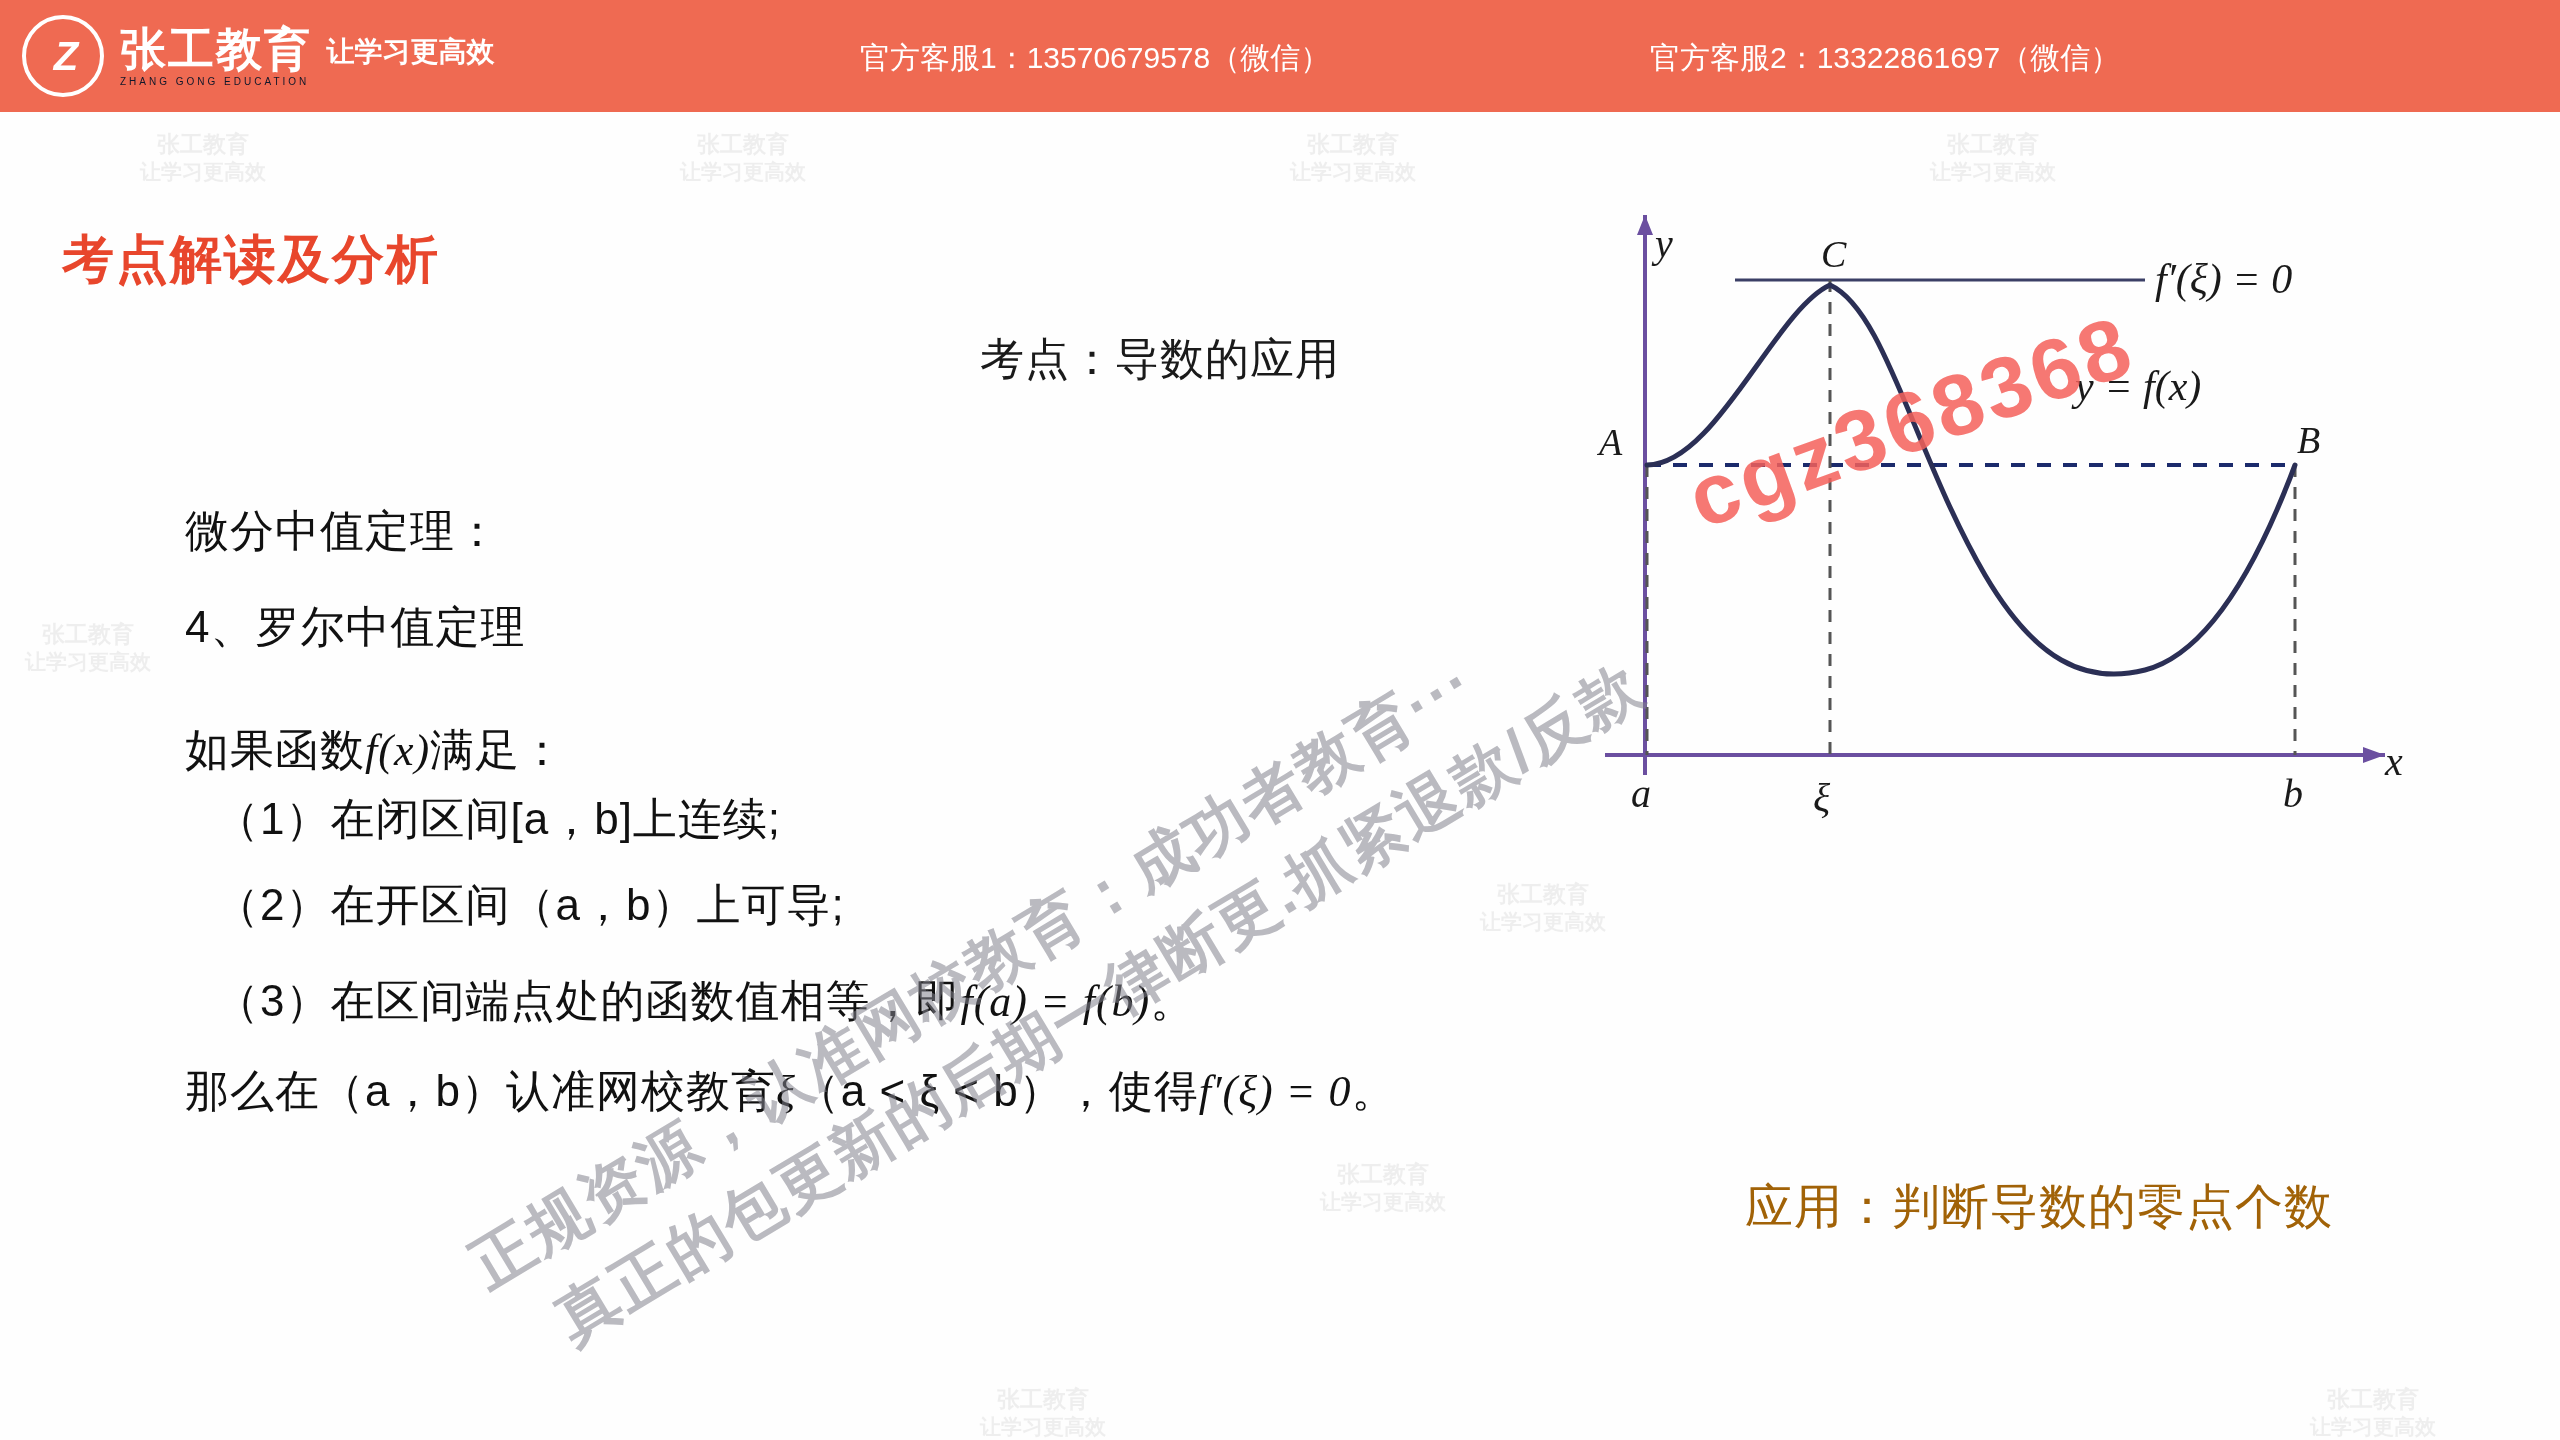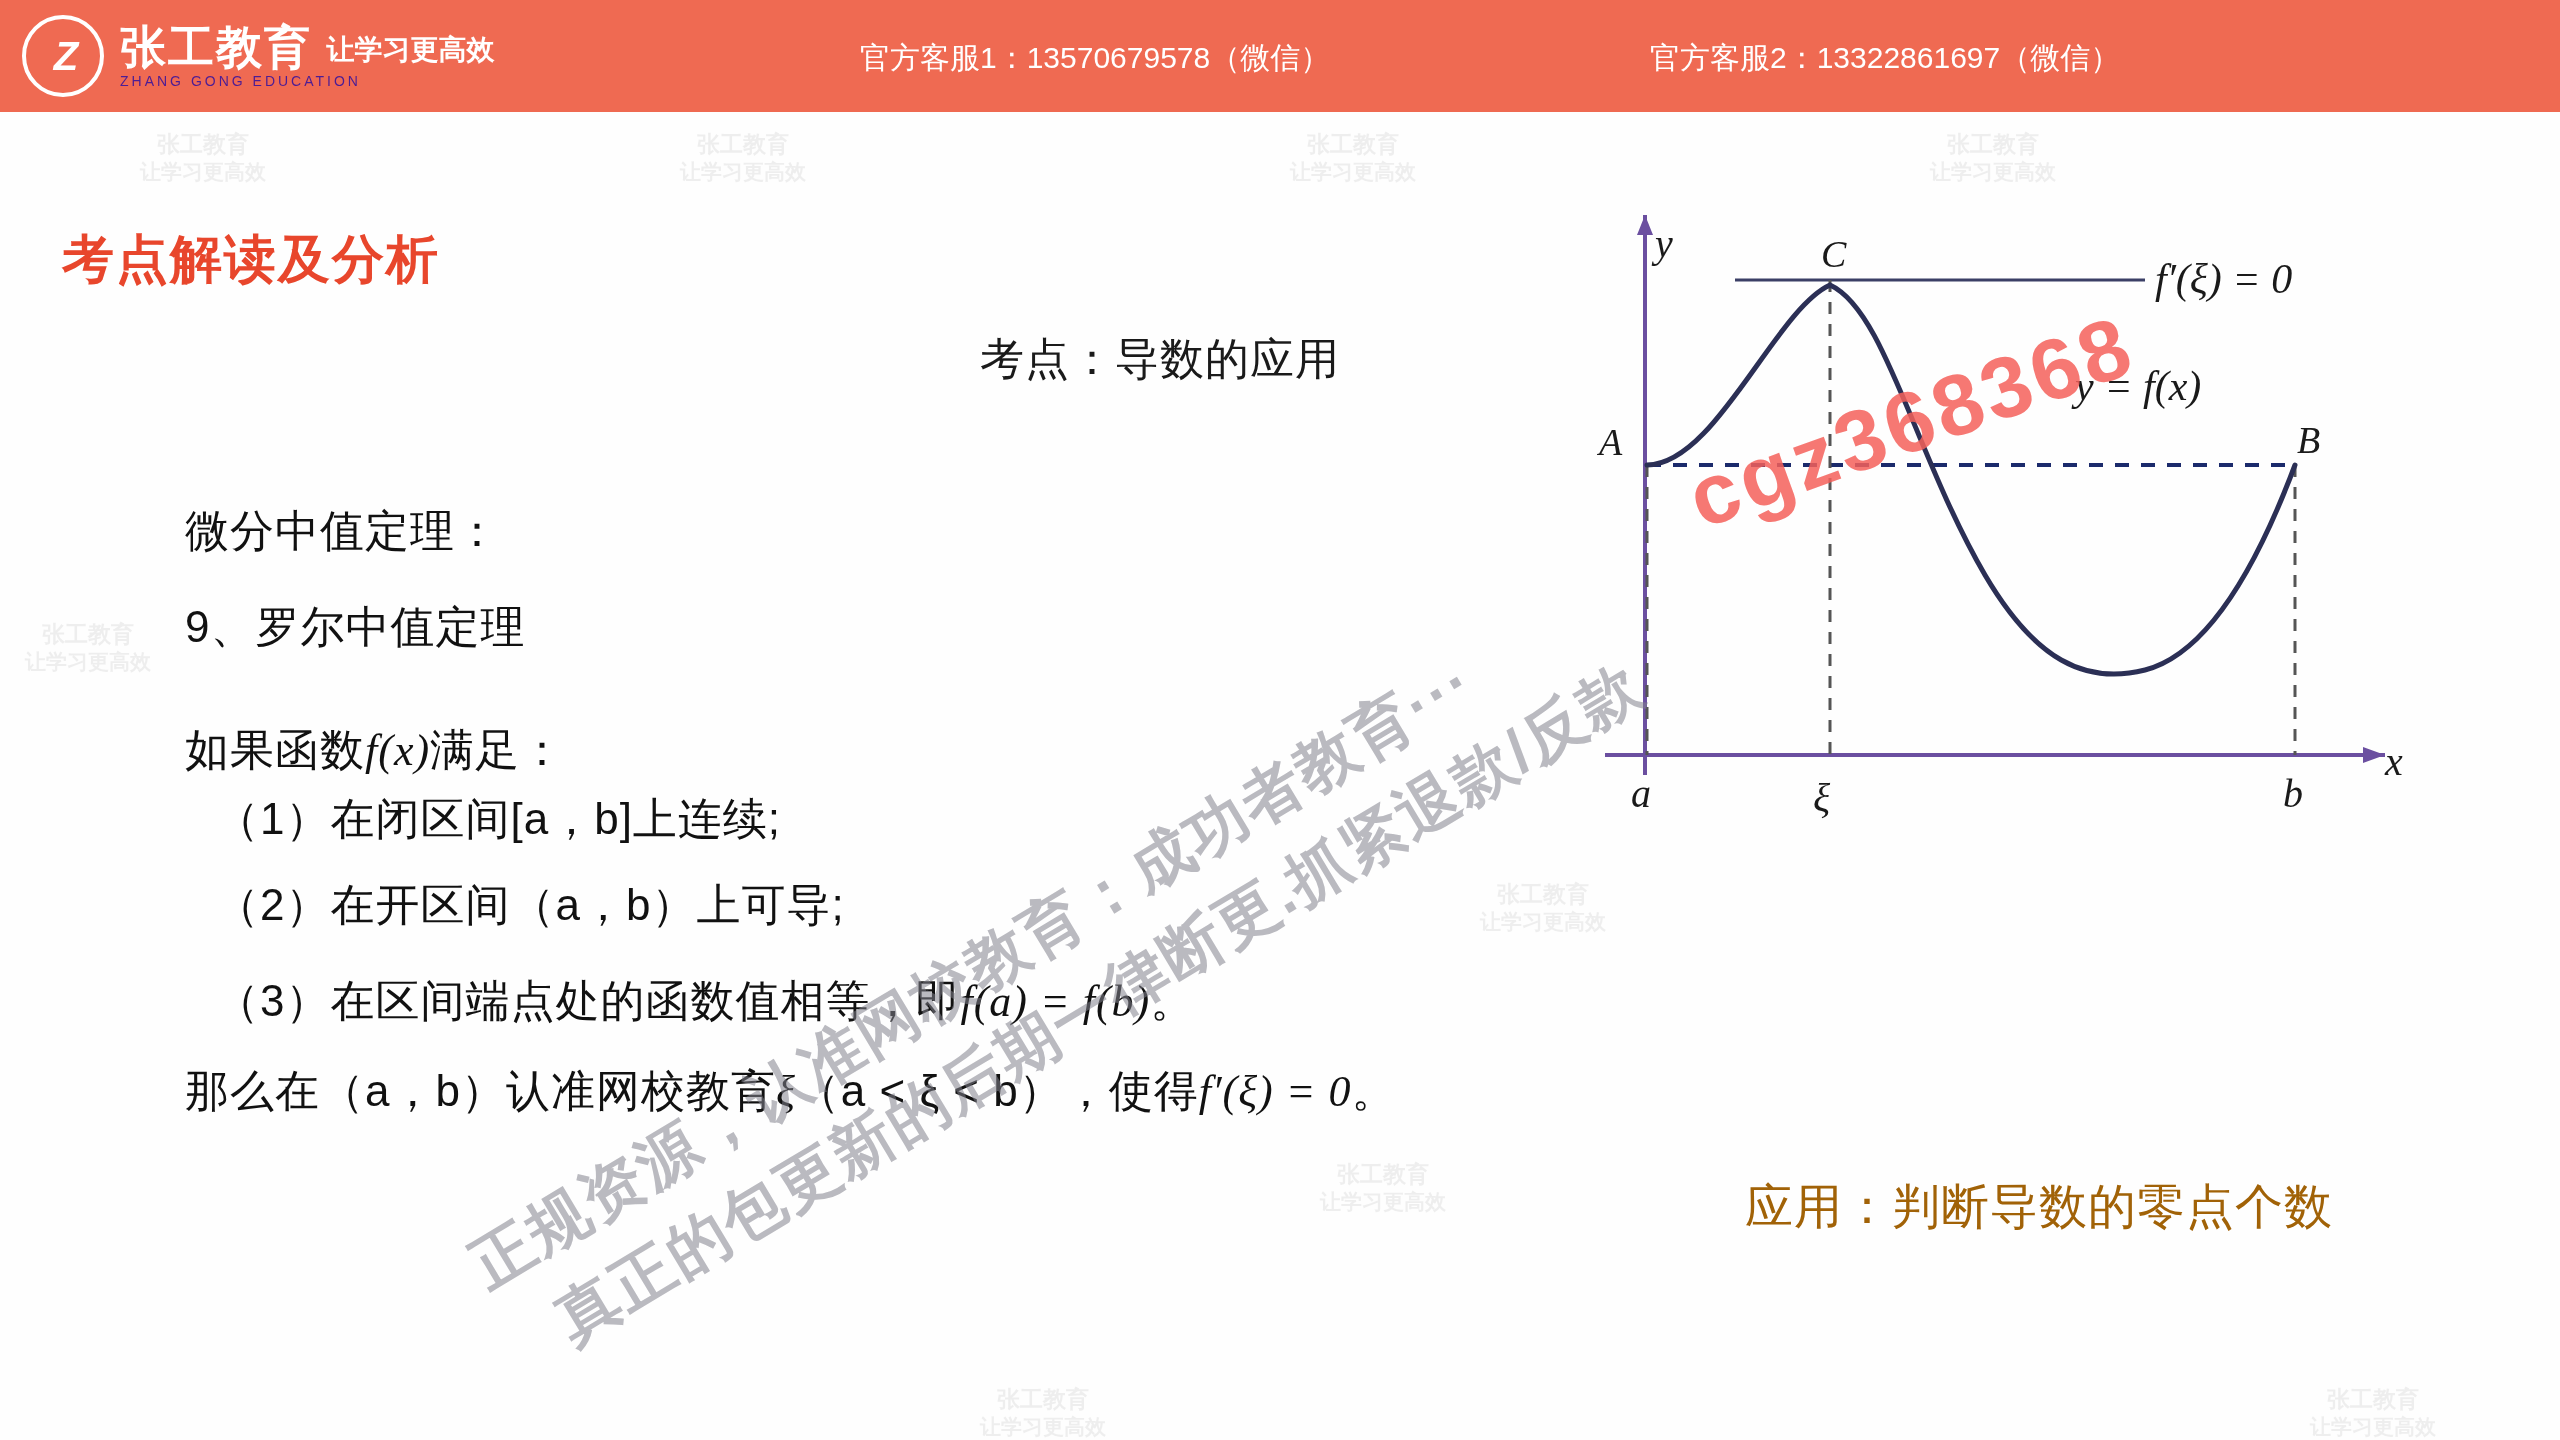--- a/index.html
+++ b/index.html
@@ -54,22 +54,22 @@
   }
   #logo-slogan {
     color: #ffffff;
     font-size: 28px;
     font-weight: bold;
     margin-left: 10px;
     display: inline-block;
     vertical-align: 4px;
   }
   #logo-en {
-    color: #4c1d95;
-    font-size: 14px;
+    color: #0f172a;
+    font-size: 10px;
     letter-spacing: 3px;
     margin-top: 2px;
   }
   .contact {
     position: absolute;
     color: #ffffff;
     font-size: 30px;
     top: 38px;
     white-space: nowrap;
   }
@@ -197,21 +197,21 @@
       </div>
     </div>
     <div class="contact" id="contact1">官方客服1：13570679578（微信）</div>
     <div class="contact" id="contact2">官方客服2：13322861697（微信）</div>
   </div>
 
   <div id="section-title">考点解读及分析</div>
   <div id="topic-line">考点：导数的应用</div>
 
   <div class="body-line" id="line1">微分中值定理：</div>
-  <div class="body-line" id="line2">9、罗尔中值定理</div>
+  <div class="body-line" id="line2">4、罗尔中值定理</div>
 
   <div class="body-line" id="line3">
     <span>如果函数</span><span class="mathit">f(x)</span><span>满足：</span>
   </div>
 
   <div class="body-line indent" id="line4">（1）在闭区间[a，b]上连续;</div>
   <div class="body-line indent" id="line5">（2）在开区间（a，b）上可导;</div>
 
   <div class="body-line indent" id="line6">
     <span>（3）在区间端点处的函数值相等，即</span><span class="mathit">f(a) = f(b)</span><span>。</span>

